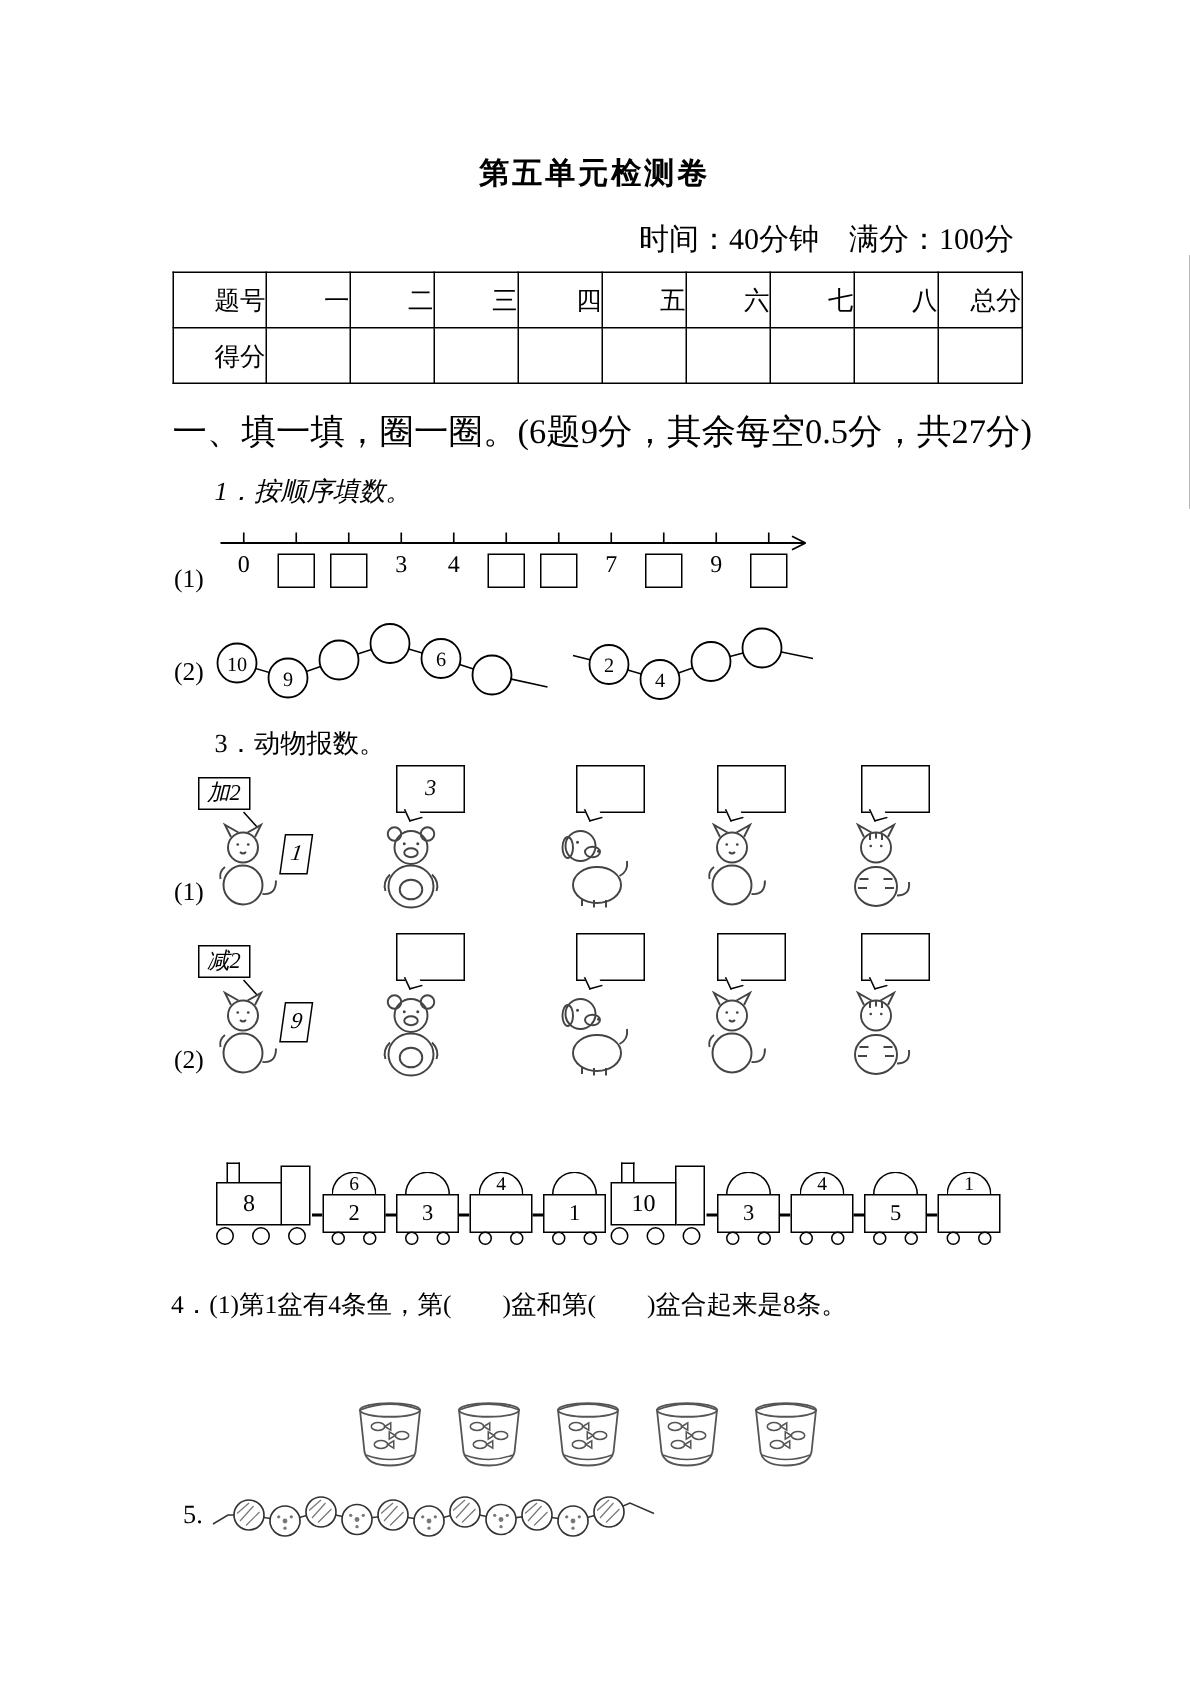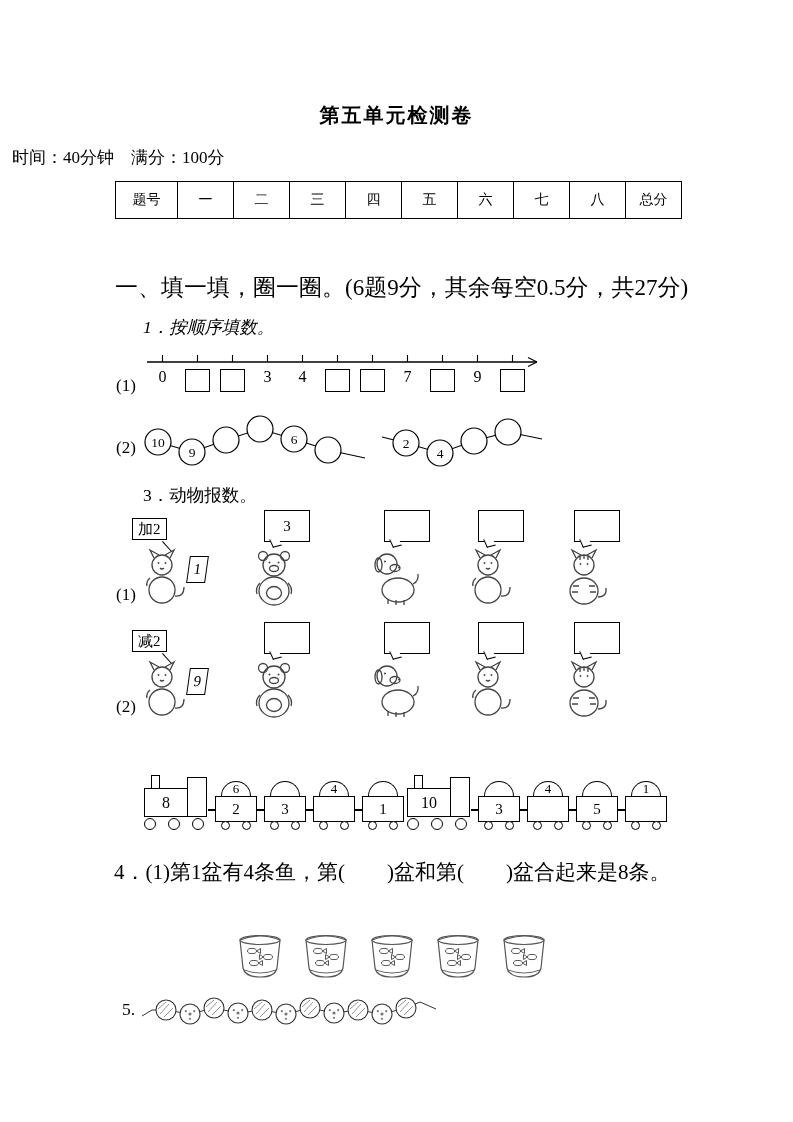--- a/index.html
+++ b/index.html
@@ -2,43 +2,43 @@
 <html><head>
 <meta charset="utf-8">
 <style>
   * { margin:0; padding:0; box-sizing:border-box; }
   html,body { background:#888; }
   body { font-family:"Liberation Serif","DejaVu Serif",serif; color:#000; }
   .page { position:relative; width:793px; height:1122px; background:#fff; overflow:hidden; margin:0 auto; }
   .abs { position:absolute; }
 
   .title { top:102px; left:0; width:100%; text-align:center; font-size:20px; font-weight:bold; letter-spacing:2px; }
-  .meta  { top:146px; left:0; width:676px; font-size:17px;margin-left:12px; }
+  .meta  { top:146px; left:0; width:676px; text-align:right; font-size:20px; }
 
   table.score { position:absolute; top:181px; left:115px; border-collapse:collapse; table-layout:fixed; background:#fff; }
-  table.score td { border:1.2px solid #000; height:37px; width:56px; text-align:center; font-size:14px; padding:0; }
+  table.score td { border:1.2px solid #000; height:37px; width:56px; text-align:right; font-size:17px; padding:0; }
   table.score td.c0 { width:62px; }
 
   .sec   { top:272px; left:115px; font-size:23px; }
   .stem  { font-size:17.5px; }
   .q1stem { top:315px; left:143px;font-style:italic; }
   .q2stem { top:483px; left:143px; }
   .q3stem { top:729px; left:143px; }
   .plabel { font-size:17px; }
 
   
   .nl-row { left:145px; top:366px; width:402px; display:flex; }
   .nl-cell { width:35px; height:32px; display:flex; justify-content:center; align-items:flex-start; font-size:16px; }
   .nl-num { display:inline-block; margin-top:2px; }
   .nl-box { display:inline-block; width:25px; height:23px; border:1.1px solid #000; margin-top:3px; text-align:center; }
 
   svg text { font-family:"Liberation Serif","DejaVu Serif",serif; font-size:13.5px; fill:#000; }
 
   
-  .arow { width:580px; height:104px; }
+  .arow { width:580px; height:104px;font-style:italic; }
   .badge { position:absolute; border:1.2px solid #000; font-size:15px; line-height:1.2; padding:1px 5px; background:#fff; }
   .badge::after { content:""; position:absolute; right:-8px; bottom:-8px; width:14px; height:1.2px; background:#000; transform:rotate(48deg); }
   .startbox { position:absolute; width:19px; height:27px; border:1.2px solid #000; display:flex; align-items:center; justify-content:center; font-size:15px; transform:skewX(-8deg); background:#fff; }
   .agroup { position:absolute; width:84px; height:104px; }
   .bubble { position:absolute; left:18px; top:0; width:46px; height:32px; border:1.2px solid #000; background:#fff; display:flex; align-items:center; justify-content:center; font-size:15px; }
   .bubble::after { content:""; position:absolute; left:6px; bottom:-5.5px; width:8px; height:8px; background:#fff; border-right:1.2px solid #000; border-bottom:1.2px solid #000; transform:rotate(65deg) skewX(-10deg); }
   .animal { position:absolute; left:2px; top:38px; }
   .amain  { position:absolute; }
 
   
@@ -49,21 +49,21 @@
   .e-boiler { position:absolute; left:2px; top:16px; width:44px; height:29px; border:1.2px solid #000; background:#fff; display:flex; align-items:center; justify-content:center; font-size:16px; }
   .e-wheels { position:absolute; bottom:0; left:2px; width:60px; display:flex; justify-content:space-between; }
   .wheel { display:block; width:12px; height:12px; border:1.2px solid #000; border-radius:50%; background:#fff; }
   .coupler { width:7px; height:2px; background:#000; margin-bottom:19px; }
   .car { display:flex; flex-direction:column; align-items:center; }
   .car-roof { width:30px; height:15px; border:1.1px solid #000; border-bottom:none; border-radius:15px 15px 0 0; display:flex; align-items:flex-end; justify-content:center; font-size:13px; line-height:1.1; background:#fff; }
   .car-body { width:42px; height:26px; border:1.1px solid #000; display:flex; align-items:center; justify-content:center; font-size:15px; background:#fff; }
   .car-wheels { display:flex; gap:12px; margin-top:-1px; }
   .car-wheels i { display:block; width:9px; height:9px; border:1.1px solid #000; border-radius:50%; background:#fff; }
 
-  .q4line1 { top:858px; left:114px; font-size:21px; }
+  .q4line1 { top:858px; left:114px; font-size:17px; }
   .q4line2 { top:898px; left:112px; font-size:17.5px; }
   .bowls { left:232px; top:930px; display:flex; gap:10px; }
   .q5label { top:999px; left:122px; font-size:17.5px; }
 
   .defs-holder { position:absolute; width:0; height:0; overflow:hidden; }
 </style>
 </head>
 <body>
 
 <div class="page">
@@ -140,20 +140,32 @@
       <td>一</td>
       <td>二</td>
       <td>三</td>
       <td>四</td>
       <td>五</td>
       <td>六</td>
       <td>七</td>
       <td>八</td>
       <td>总分</td>
     </tr>
+    <tr>
+      <td class="c0">得分</td>
+      <td></td>
+      <td></td>
+      <td></td>
+      <td></td>
+      <td></td>
+      <td></td>
+      <td></td>
+      <td></td>
+      <td></td>
+    </tr>
   </tbody>
     </table>
 
   <div class="abs sec">一、填一填，圈一圈。(6题9分，其余每空0.5分，共27分)</div>
 
   <div class="abs stem q1stem">1．按顺序填数。</div>
 
   <div class="abs plabel" style="left:116px;top:376px">(1)</div>
   <svg class="abs" style="left:145px;top:352px" width="402" height="16">
     <line x1="2" y1="10" x2="392" y2="10" stroke="#000" stroke-width="1.3"></line>

